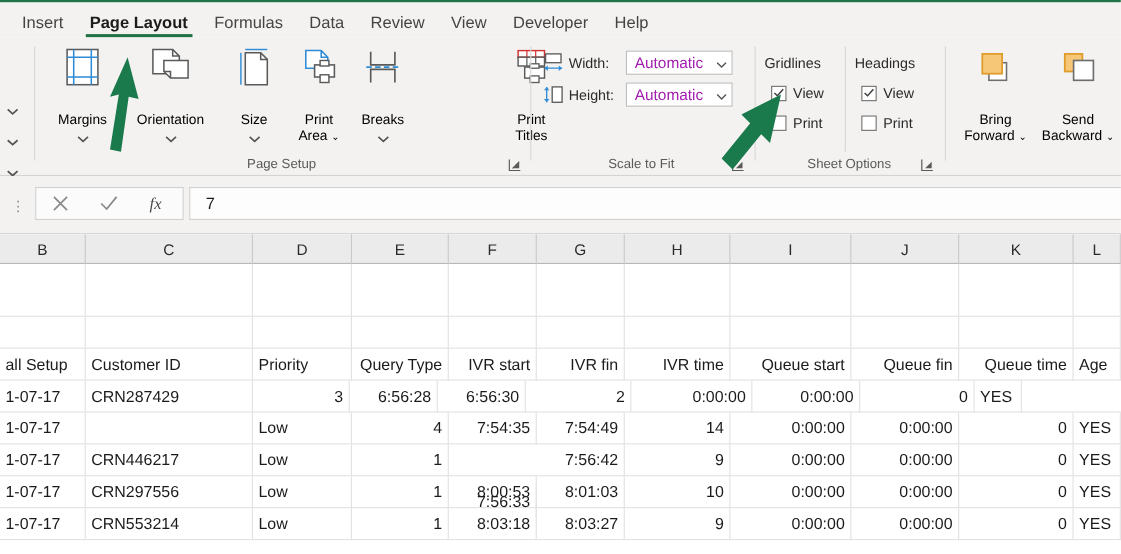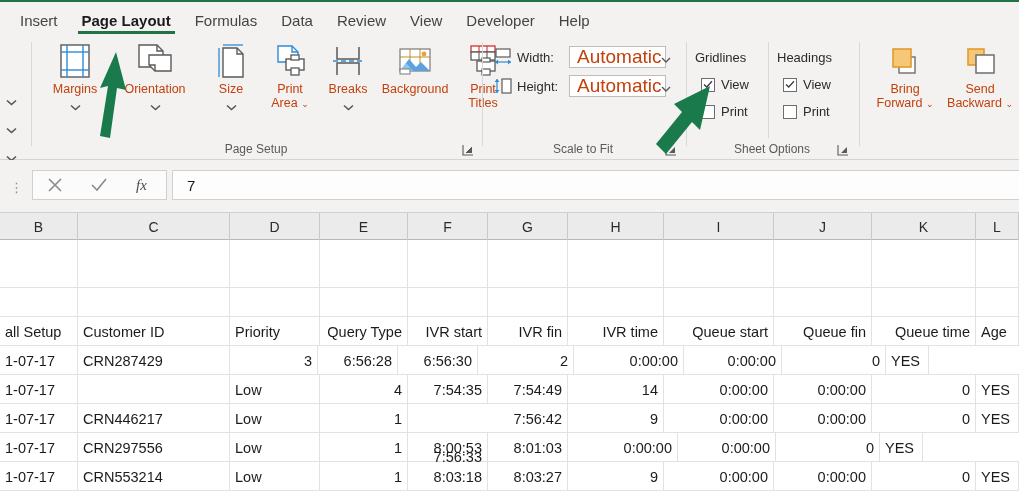--- a/index.html
+++ b/index.html
@@ -55,36 +55,36 @@
   .launcher svg { display: block; }
 
   
   .bigbtn {
     position: absolute; top: 6px;
     display: flex; flex-direction: column; align-items: center;
     cursor: default;
   }
   .bigbtn .ico { height: 42px; display: flex; align-items: center; justify-content: center; }
   .bigbtn .lbl {
-    font-size: 12.5px; color: #c2410c; text-align: center;
-    line-height: 14px; margin-top: 0; white-space: nowrap;
+    font-size: 12.5px; color: #000000; text-align: center;
+    line-height: 14px; margin-top: 20px; white-space: nowrap;
   }
   .chev { display: block; margin-top: 1px; }
 
   
   .edge-chev { position: absolute; left: 4px; width: 14px; text-align: center; }
 
   
   .sf-row { position: absolute; display: flex; align-items: center; }
   .sf-ico { width: 20px; height: 18px; display: flex; align-items: center; justify-content: center; }
   .sf-lbl { font-size: 13px; color: #2b2b2b; margin-left: 4px; width: 52px; }
   .combo {
     height: 22px; background: #ffffff; border: 1px solid #bdbdbd;
     display: flex; align-items: center; justify-content: space-between;
-    padding: 0 4px 0 7px; font-size: 19px; color: #c2410c;
+    padding: 0 4px 0 7px; font-size: 14px; color: #a21caf;
   }
   .spin {
     height: 22px; background: #ffffff; border: 1px solid #bdbdbd;
     display: flex; align-items: center; justify-content: space-between;
     padding: 0 3px 0 7px; font-size: 13.5px; color: #1b1b1b;
   }
   .spin-arrows { display: flex; flex-direction: column; line-height: 6px; color: #606060; font-size: 9px; }
 
   
   .so-head { position: absolute; font-size: 13px; color: #2b2b2b; }
@@ -253,35 +253,20 @@
           </svg>
         </div>
         <div class="lbl">Breaks</div>
         <span class="chev">
           <svg width="11" height="7" viewBox="0 0 11 7">
               <path d="M1 1.5 L5.5 5.5 L10 1.5" stroke="#555" stroke-width="1.5" fill="none"></path>
             </svg>
         </span>
       </div>
 
-      <div class="bigbtn" style="left:344px; width:78px">
-        <div class="ico">
-          <svg width="44" height="40" viewBox="0 0 44 40">
-            <rect x="7" y="8" width="30" height="22" fill="#ffffff" stroke="#7a7a7a" stroke-width="1.2"></rect>
-            <line x1="17" y1="8" x2="17" y2="30" stroke="#b8860b" stroke-width="0.9"></line>
-            <line x1="27" y1="8" x2="27" y2="30" stroke="#b8860b" stroke-width="0.9"></line>
-            <line x1="7" y1="16" x2="37" y2="16" stroke="#b8860b" stroke-width="0.9"></line>
-            <circle cx="31" cy="13" r="2.4" fill="#e8a33d"></circle>
-            <path d="M7 30 L16 18 L23 26 L28 21 L37 30 z" fill="#5ba3e0"></path>
-            <path d="M7 30 L13 22 L20 30 z" fill="#8ec8f0"></path>
-            <rect x="7" y="28" width="10" height="5" fill="#ffffff" stroke="#7a7a7a" stroke-width="1"></rect>
-          </svg>
-        </div>
-        <div class="lbl">Background</div>
-      </div>
 
       <div class="bigbtn" style="left:422px; width:58px">
         <div class="ico">
           <svg width="40" height="40" viewBox="0 0 40 40">
             <rect x="8" y="5" width="24" height="6" fill="#ffffff" stroke="#d03232" stroke-width="1.3"></rect>
             <line x1="16" y1="5" x2="16" y2="11" stroke="#d03232" stroke-width="1.1"></line>
             <line x1="24" y1="5" x2="24" y2="11" stroke="#d03232" stroke-width="1.1"></line>
             <rect x="8" y="11" width="24" height="8" fill="#ffffff" stroke="#5a5a5a" stroke-width="1.3"></rect>
             <line x1="16" y1="11" x2="16" y2="19" stroke="#5a5a5a" stroke-width="1.1"></line>
             <line x1="24" y1="11" x2="24" y2="19" stroke="#5a5a5a" stroke-width="1.1"></line>
@@ -547,20 +532,21 @@
           <div class="cell right" style="width: 104px;">0</div>
           <div class="cell left" style="width: 43px;">YES</div>
         </div>
         <div class="row">
           <div class="cell left" style="width: 78px;">1-07-17</div>
           <div class="cell left" style="width: 152px;">CRN297556</div>
           <div class="cell left" style="width: 90px;">Low</div>
           <div class="cell right" style="width: 88px;">1</div>
           <div class="cell right" style="width: 80px;">8:00:53</div>
           <div class="cell right" style="width: 80px;">8:01:03</div>
+          <div class="cell right" style="width: 96px;">10</div>
           <div class="cell right" style="width: 110px;">0:00:00</div>
           <div class="cell right" style="width: 98px;">0:00:00</div>
           <div class="cell right" style="width: 104px;">0</div>
           <div class="cell left" style="width: 43px;">YES</div>
         </div>
         <div class="row">
           <div class="cell left" style="width: 78px;">1-07-17</div>
           <div class="cell left" style="width: 152px;">CRN553214</div>
           <div class="cell left" style="width: 90px;">Low</div>
           <div class="cell right" style="width: 88px;">1</div>

